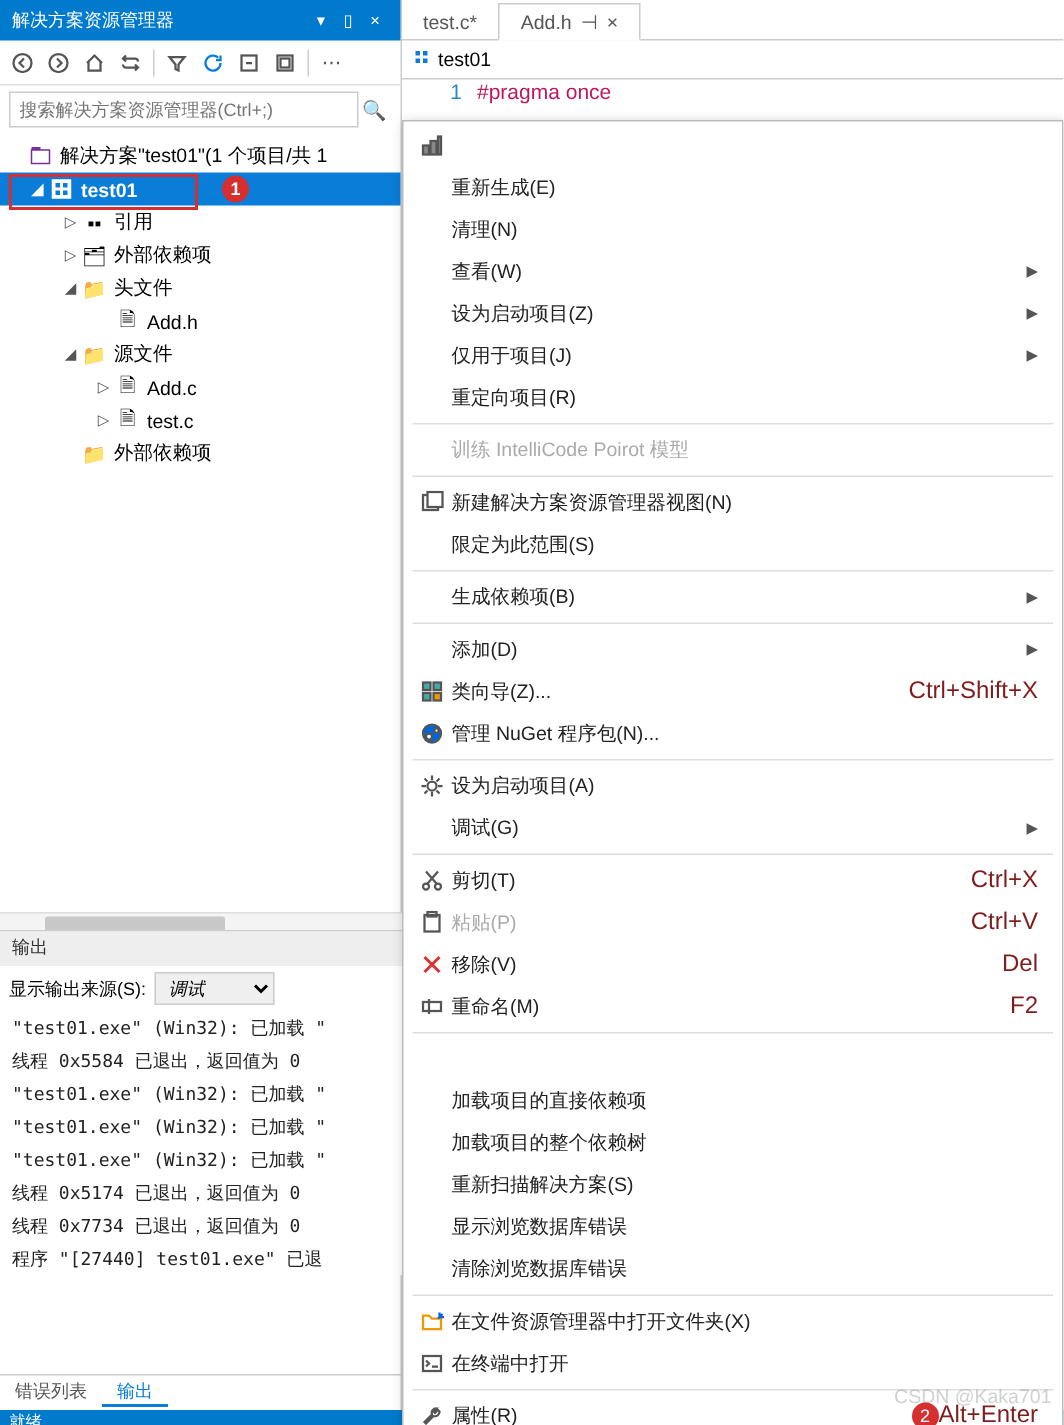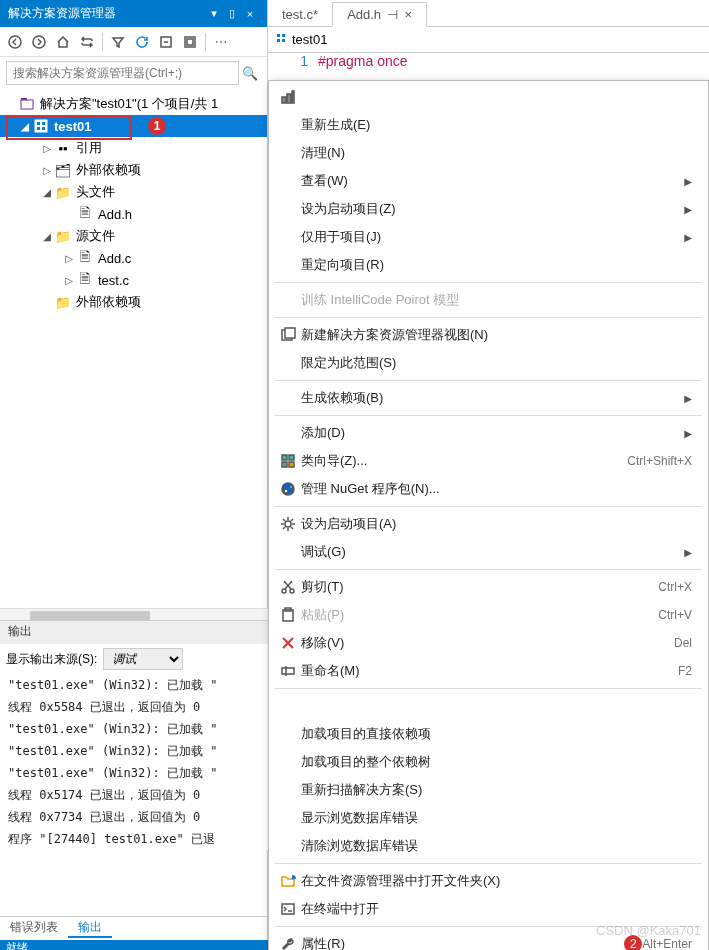--- a/index.html
+++ b/index.html
@@ -44,21 +44,21 @@
 .code-area .ln { width: 50px; text-align: right; padding-right: 10px; color: #2a88c9; }
 .code-area .code { color: #be185d; }
 .ctx-menu { position: absolute; left: 268px; top: 80px; width: 441px; background: #fff; border: 1px solid #bbb; box-shadow: 2px 2px 8px rgba(0,0,0,0.25); z-index: 100; padding: 2px 0; }
 .menu-item { display: flex; align-items: center; height: 28px; padding: 0 16px 0 6px; font-size: 13px; color: #222; }
 .menu-item.disabled { color: #aaa; }
 .menu-item .mi-ico { width: 26px; height: 20px; display: inline-flex; align-items: center; justify-content: center; color: #555; }
 .menu-item .mi-ico svg { stroke: #555; fill: none; stroke-width: 1.5; }
 .menu-item.disabled .mi-ico { color: #bbb; }
 .menu-item.disabled .mi-ico svg { stroke: #bbb; }
 .menu-item .mi-label { flex: 1; }
-.menu-item .mi-short { color: #737373; font-size: 12px; }
+.menu-item .mi-short { color: #7f1d1d; font-size: 16px; }
 .menu-item .arrow { font-size: 10px; color: #555; margin-left: 6px; }
 .menu-sep { height: 1px; background: #ddd; margin: 3px 6px; }
 .watermark { position: absolute; right: 8px; bottom: 12px; color: rgba(120,120,120,0.35); font-size: 13px; z-index: 300; }
 .hscroll { height: 14px; border-top: 1px solid #ddd; background: #f4f4f4; position: relative; margin-top: 8px; }
 .hscroll .thumb { position: absolute; left: 30px; top: 2px; width: 120px; height: 10px; background: #c8c8c8; border-radius: 2px; }
 </style>
 </head>
 <body>
 
 <div class="left-pane">

